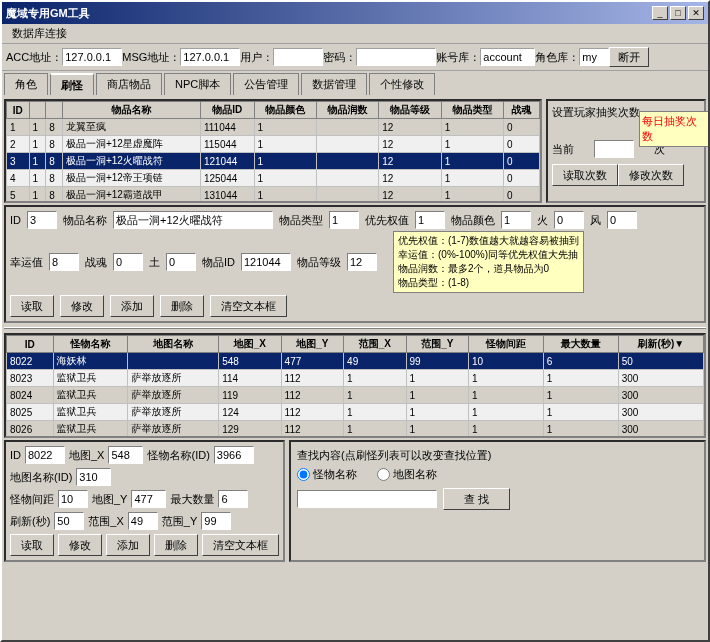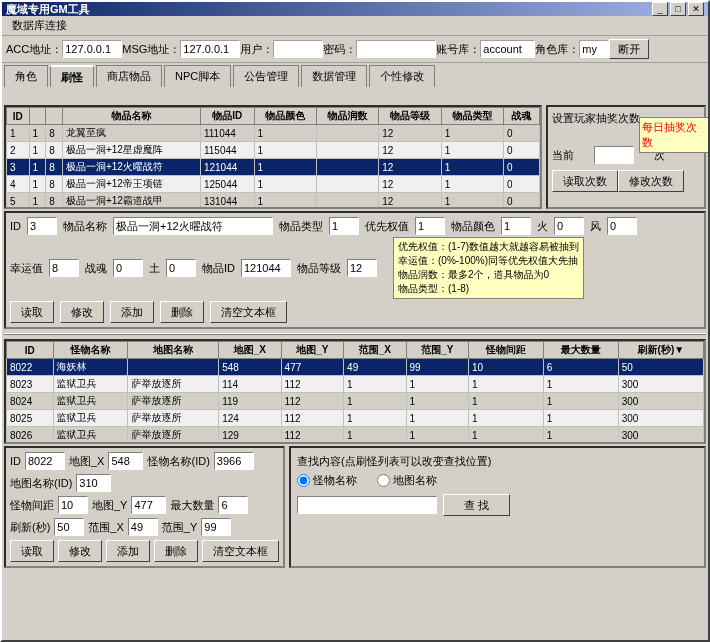--- a/index.html
+++ b/index.html
@@ -1,35 +1,35 @@
 <!DOCTYPE html>
 <html><head>
   <meta charset="utf-8">
   <style>
     * { box-sizing: border-box; margin: 0; padding: 0; font-family: "SimSun", "宋体", sans-serif; font-size: 11px; }
     body { background: #d4d0c8; width: 710px; height: 642px; overflow: hidden; }
     
     .window { width: 710px; height: 642px; border: 2px solid #fff; border-right-color: #404040; border-bottom-color: #404040; background: #d4d0c8; display: flex; flex-direction: column; }
     
-    .title-bar { background: linear-gradient(to right, #0a246a, #a6b5e7); color: white; height: 14px; display: flex; align-items: center; justify-content: space-between; padding: 0 4px; flex-shrink: 0; }
+    .title-bar { background: linear-gradient(to right, #0a246a, #a6b5e7); color: white; height: 22px; display: flex; align-items: center; justify-content: space-between; padding: 0 4px; flex-shrink: 0; }
     .title-text { font-size: 11px; font-weight: bold; }
     .title-buttons { display: flex; gap: 2px; }
     .title-btn { width: 16px; height: 14px; background: #d4d0c8; border: 1px solid #fff; border-right-color: #404040; border-bottom-color: #404040; cursor: pointer; display: flex; align-items: center; justify-content: center; font-size: 9px; color: #000; }
     
     .menu-bar { background: #d4d0c8; border-bottom: 1px solid #a0a0a0; padding: 2px 4px; height: 20px; display: flex; align-items: center; flex-shrink: 0; }
     .menu-item { padding: 1px 6px; cursor: pointer; font-size: 11px; }
     
     .toolbar { display: flex; align-items: center; padding: 3px 4px; gap: 0; background: #d4d0c8; border-bottom: 1px solid #a0a0a0; flex-shrink: 0; flex-wrap: wrap; }
     .toolbar-label { font-size: 11px; }
     .toolbar-input { height: 18px; border: 1px solid #a0a0a0; border-right-color: #fff; border-bottom-color: #fff; background: white; padding: 0 2px; font-size: 11px; }
     .toolbar-btn { height: 20px; padding: 0 8px; background: #d4d0c8; border: 1px solid #fff; border-right-color: #404040; border-bottom-color: #404040; cursor: pointer; font-size: 11px; white-space: nowrap; }
     
     .main-content { display: flex; flex-direction: column; flex: 1; overflow: hidden; padding: 2px; gap: 2px; }
     
-    .tabs { display: flex; gap: 2px; margin-bottom: 16px; }
+    .tabs { display: flex; gap: 2px; margin-bottom: 2px; }
     .tab { height: 22px; padding: 0 10px; background: #d4d0c8; border: 1px solid #808080; border-bottom: none; cursor: pointer; font-size: 11px; display: flex; align-items: center; }
     .tab.active { background: #d4d0c8; border-top: 2px solid #fff; font-weight: bold; }
     
     .warning-box { border: 1px solid #808080; background: #ffffcc; padding: 4px; font-size: 11px; color: red; width: 130px; flex-shrink: 0; height: 90px; display: flex; flex-direction: column; justify-content: center; }
     .data-table { width: 100%; border-collapse: collapse; }
     .data-table th { background: #d4d0c8; border: 1px solid #808080; padding: 1px 3px; text-align: center; font-size: 10px; white-space: nowrap; }
     .data-table td { border: 1px solid #c0c0c0; padding: 1px 3px; font-size: 10px; white-space: nowrap; }
     .data-table tr:nth-child(even) { background: #f0f0f0; }
     .data-table tr.selected { background: #0a246a; color: white; }
     .form-label { font-size: 11px; white-space: nowrap; }

